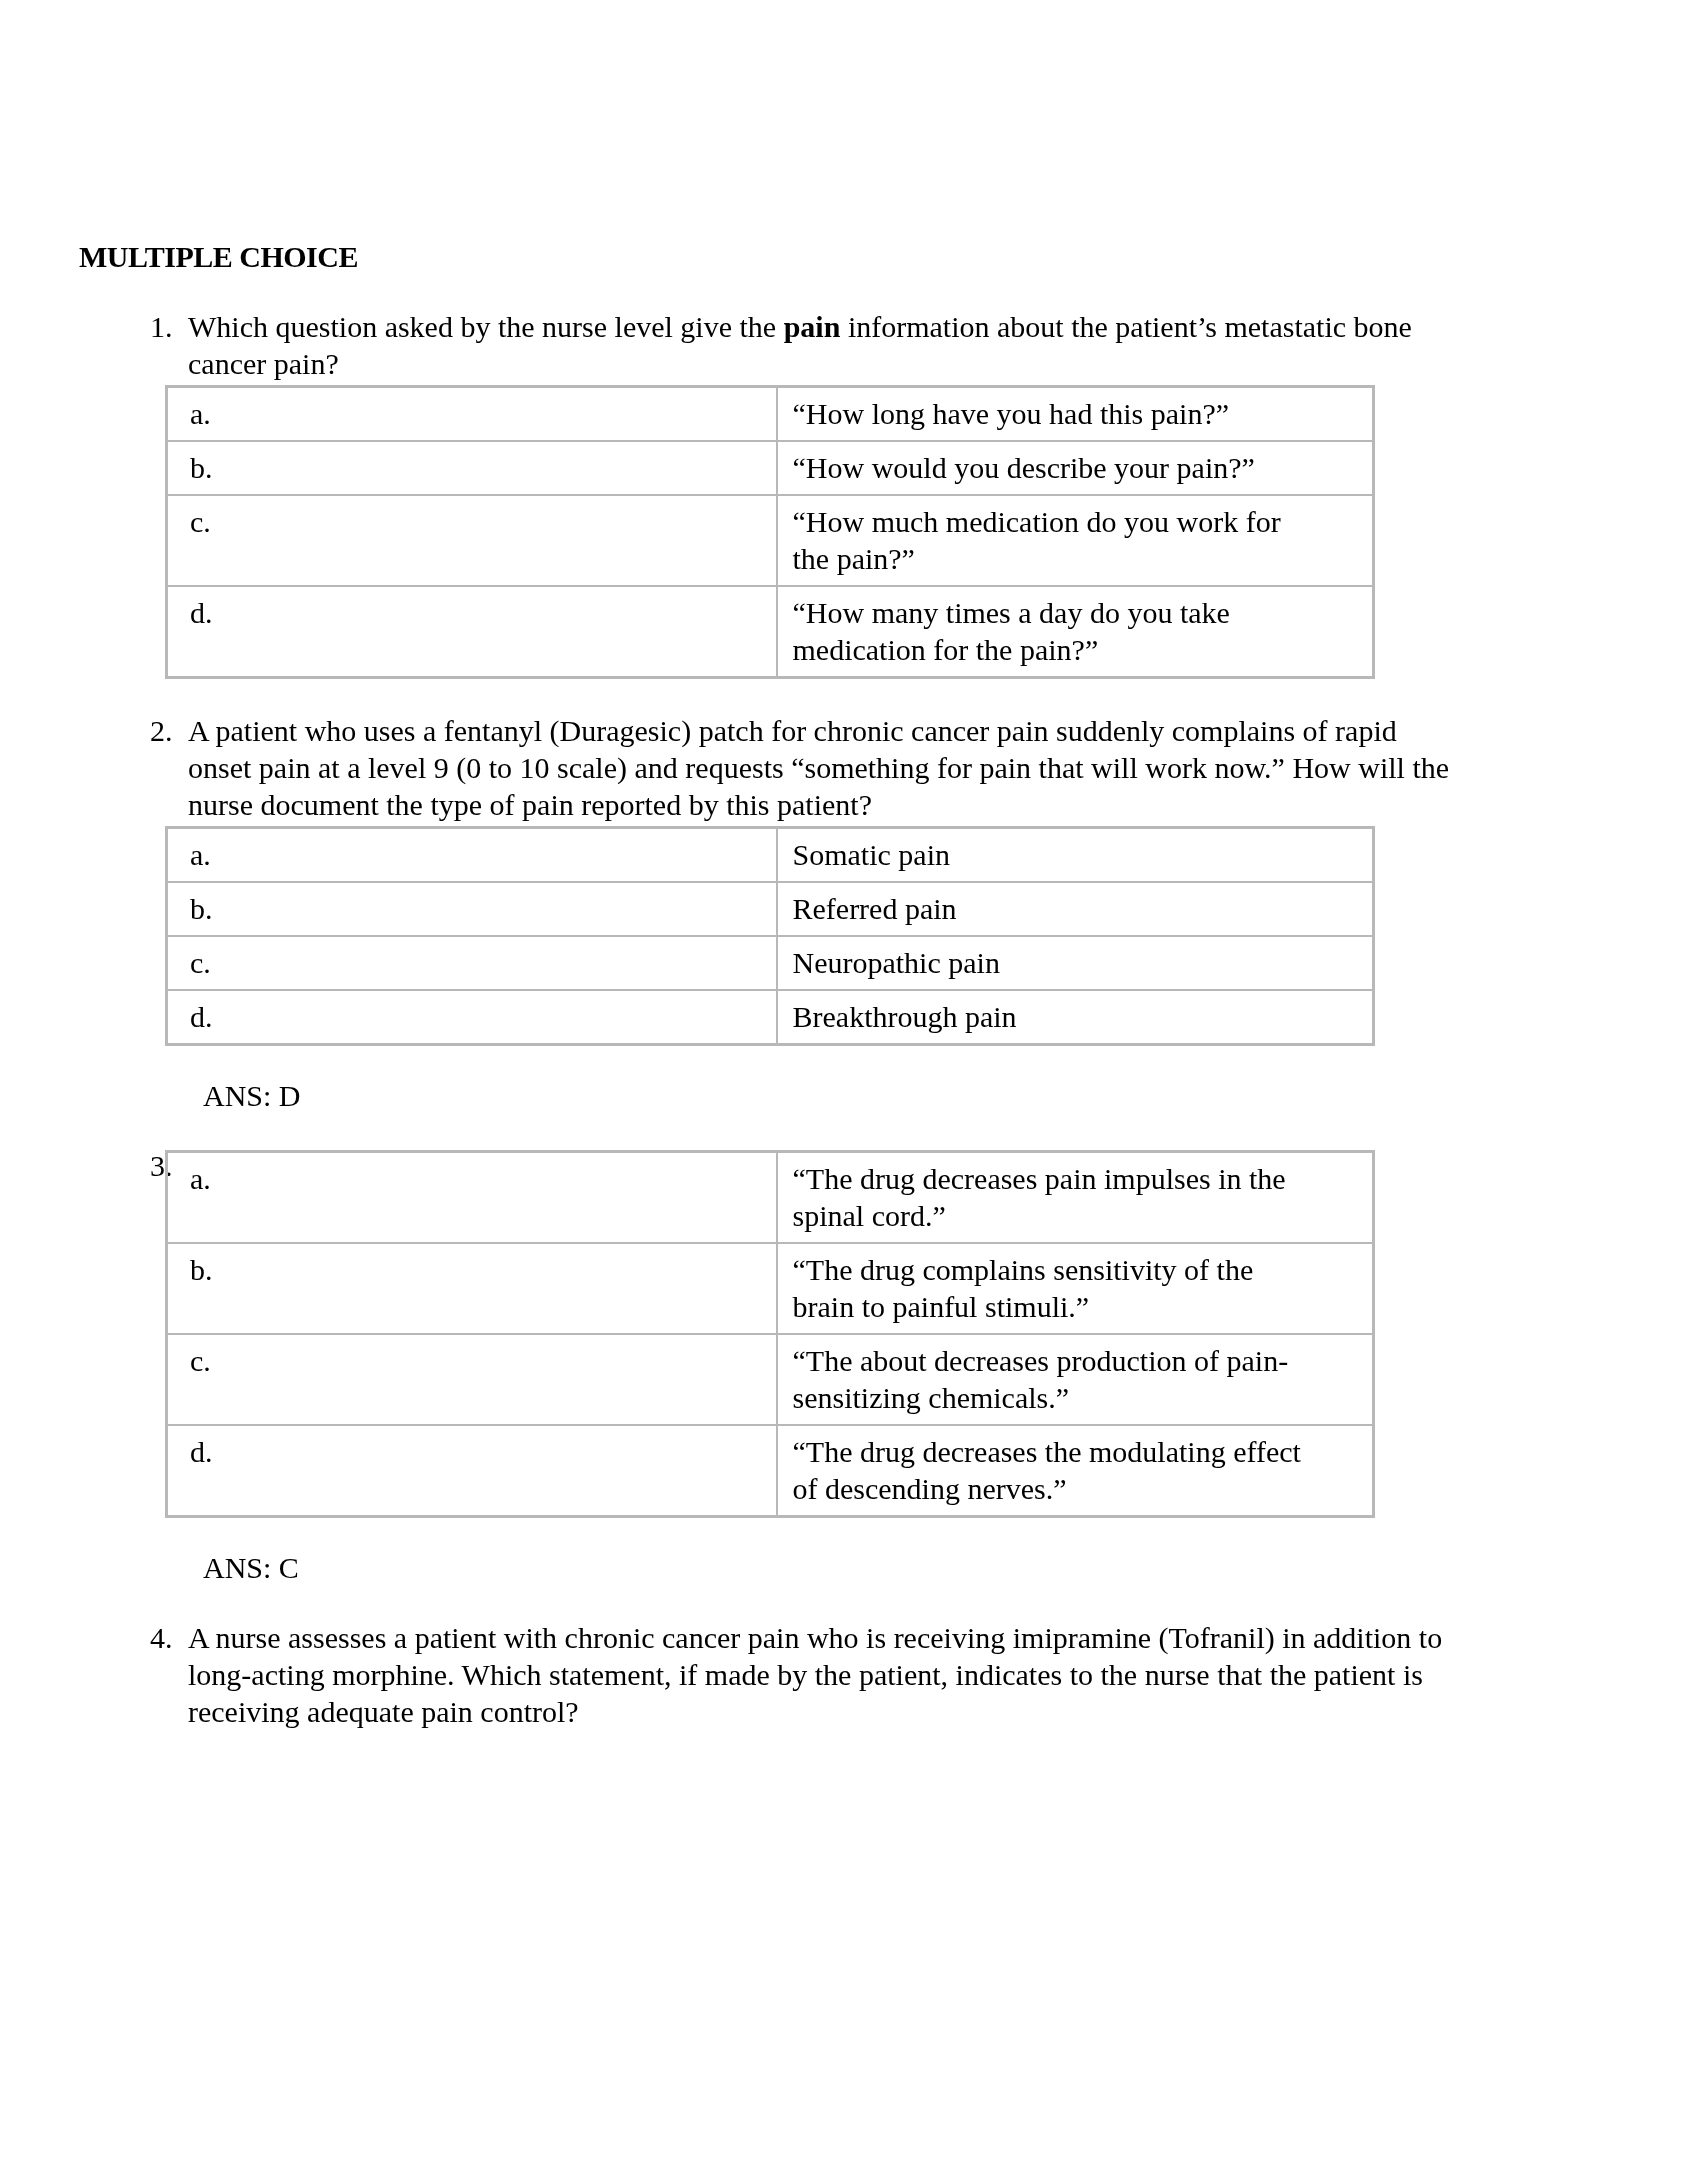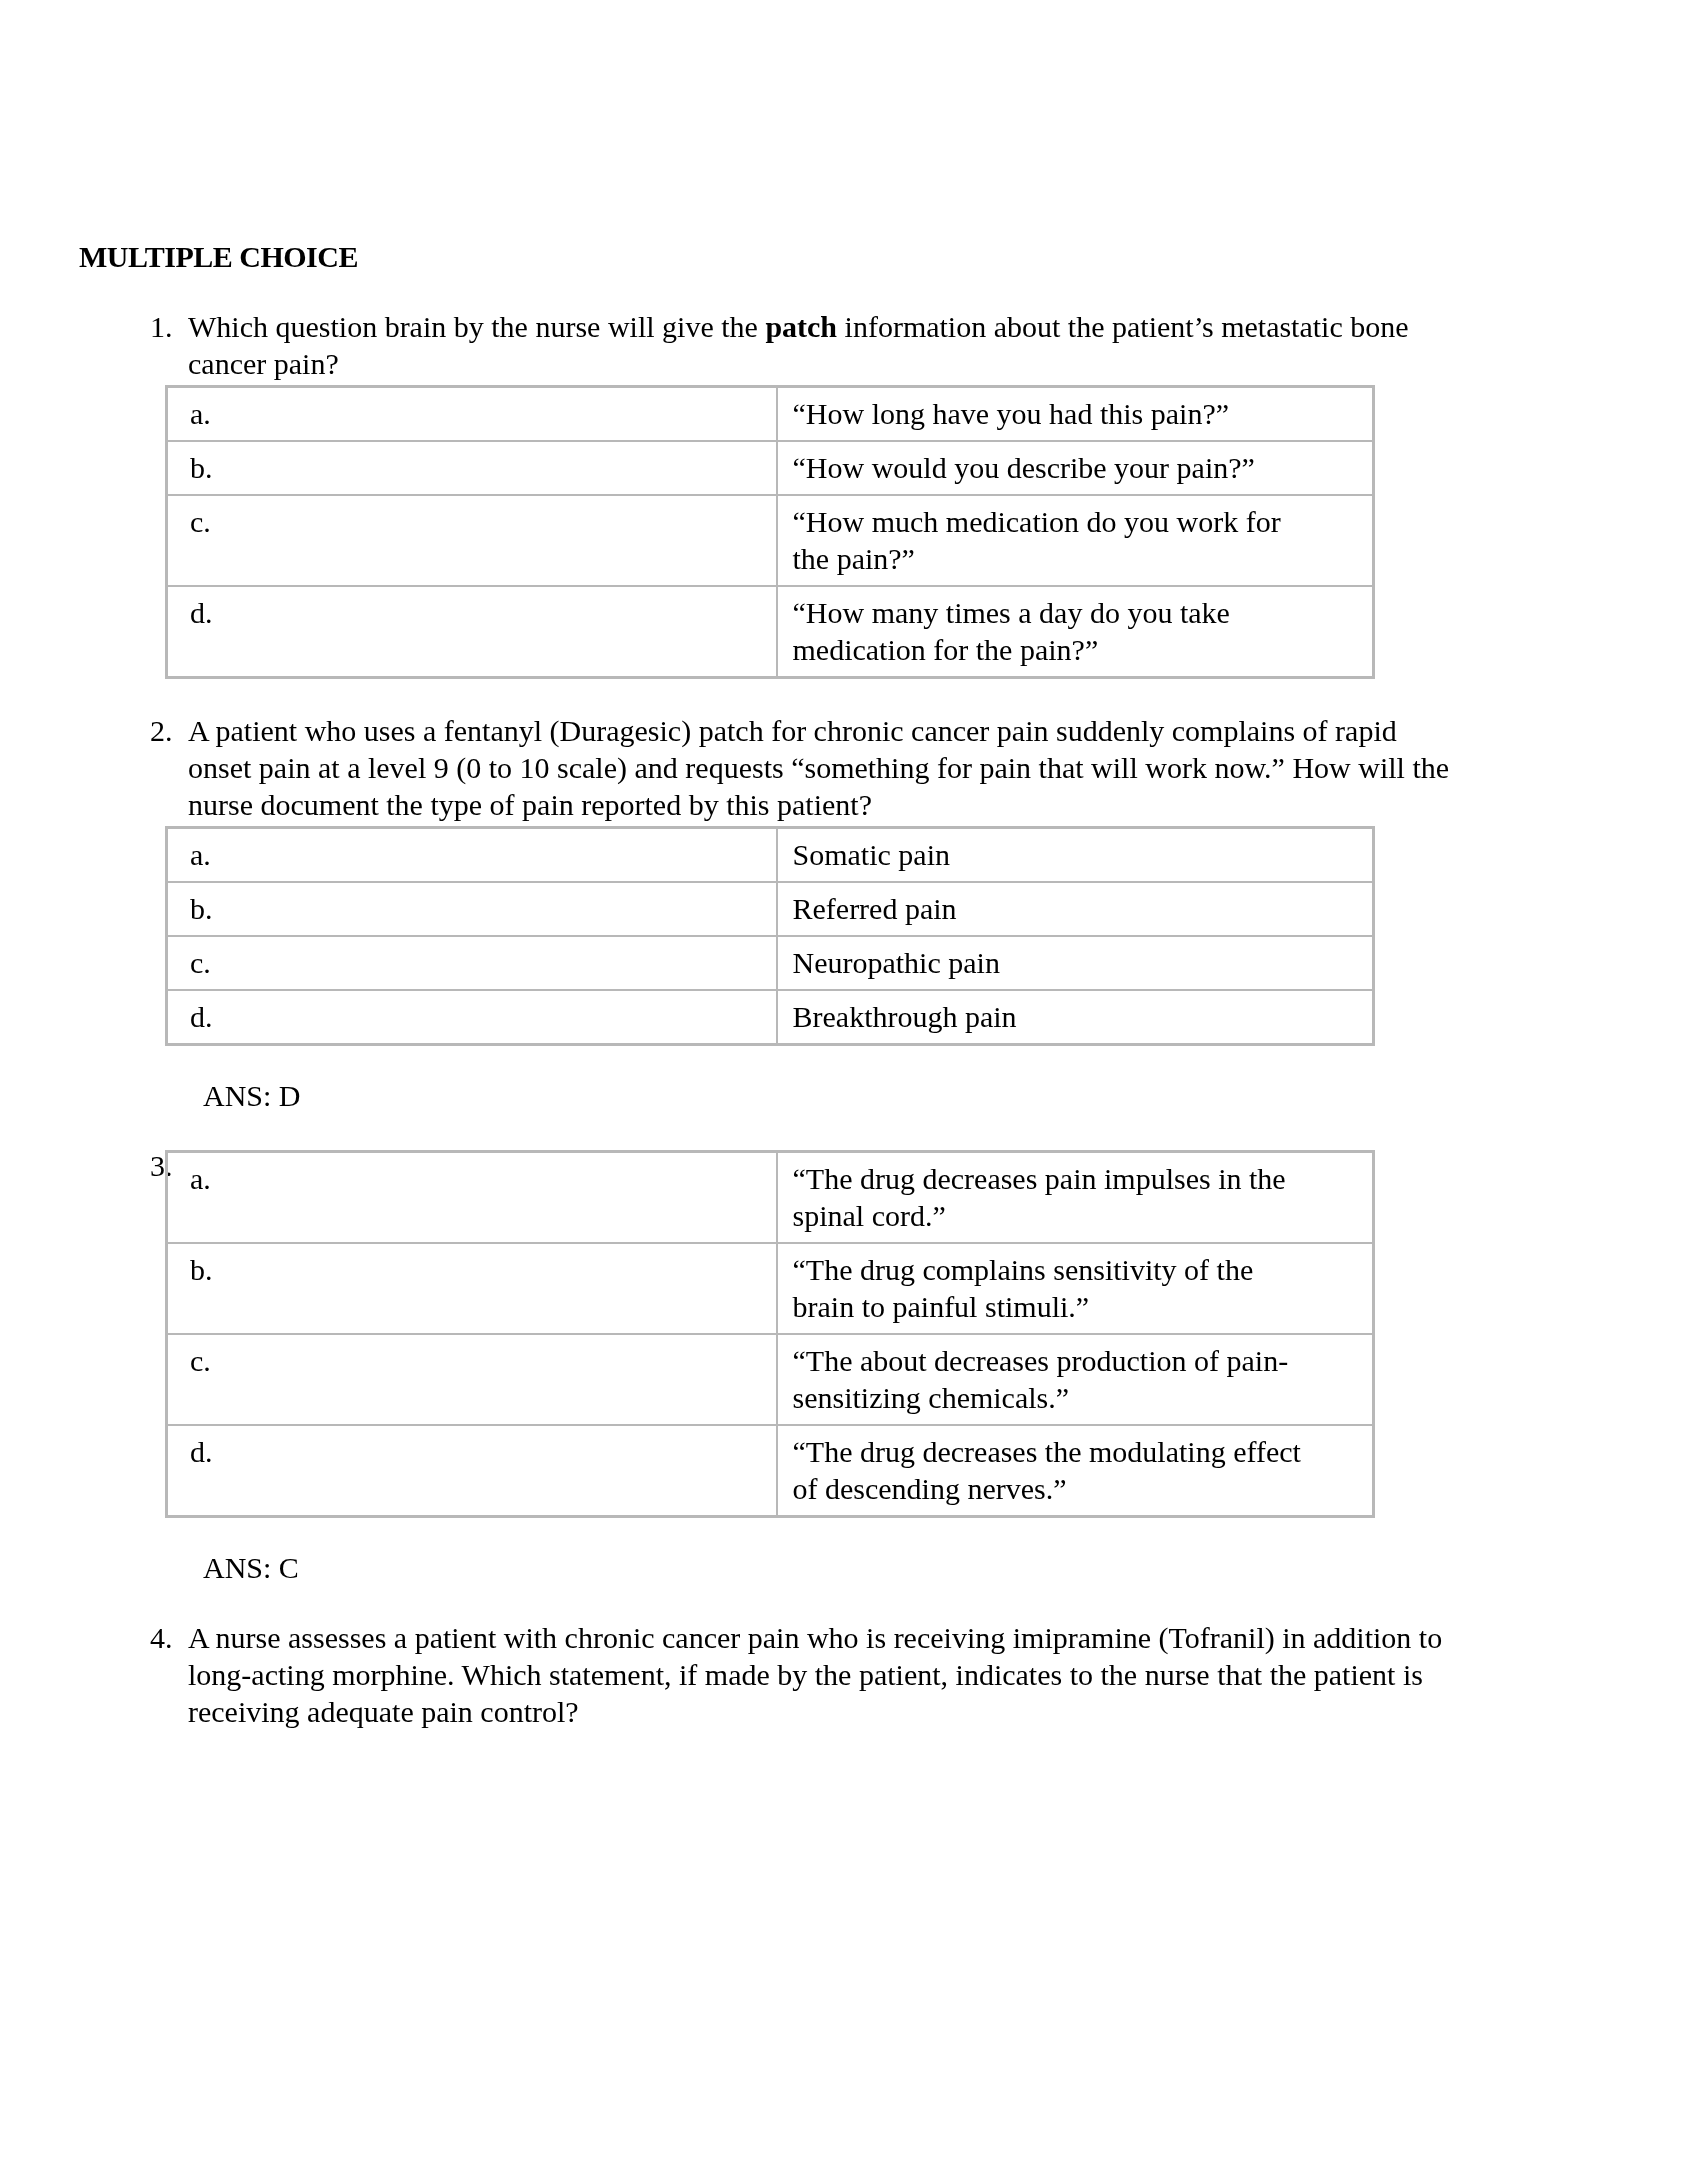--- a/index.html
+++ b/index.html
@@ -52,21 +52,21 @@
 </head>
 <body>
 
 <div class="page">
 
   <div class="title">MULTIPLE CHOICE</div>
 
   <div class="q">
     <div class="qnum">1.</div>
     <div class="qbody">
-      <div class="qstem"><span>Which question brain by the nurse will give the </span><span class="b">patch</span><span> information about the patient’s metastatic bone cancer pain?</span></div>
+      <div class="qstem"><span>Which question asked by the nurse level give the </span><span class="b">pain</span><span> information about the patient’s metastatic bone cancer pain?</span></div>
       <table class="opts">
         <colgroup>
             <col class="c1">
             <col class="c2">
           </colgroup>
         <tbody>
             <tr>
           <td class="lab">a.</td>
           <td class="txt">“How long have you had this pain?”</td>
         </tr>

